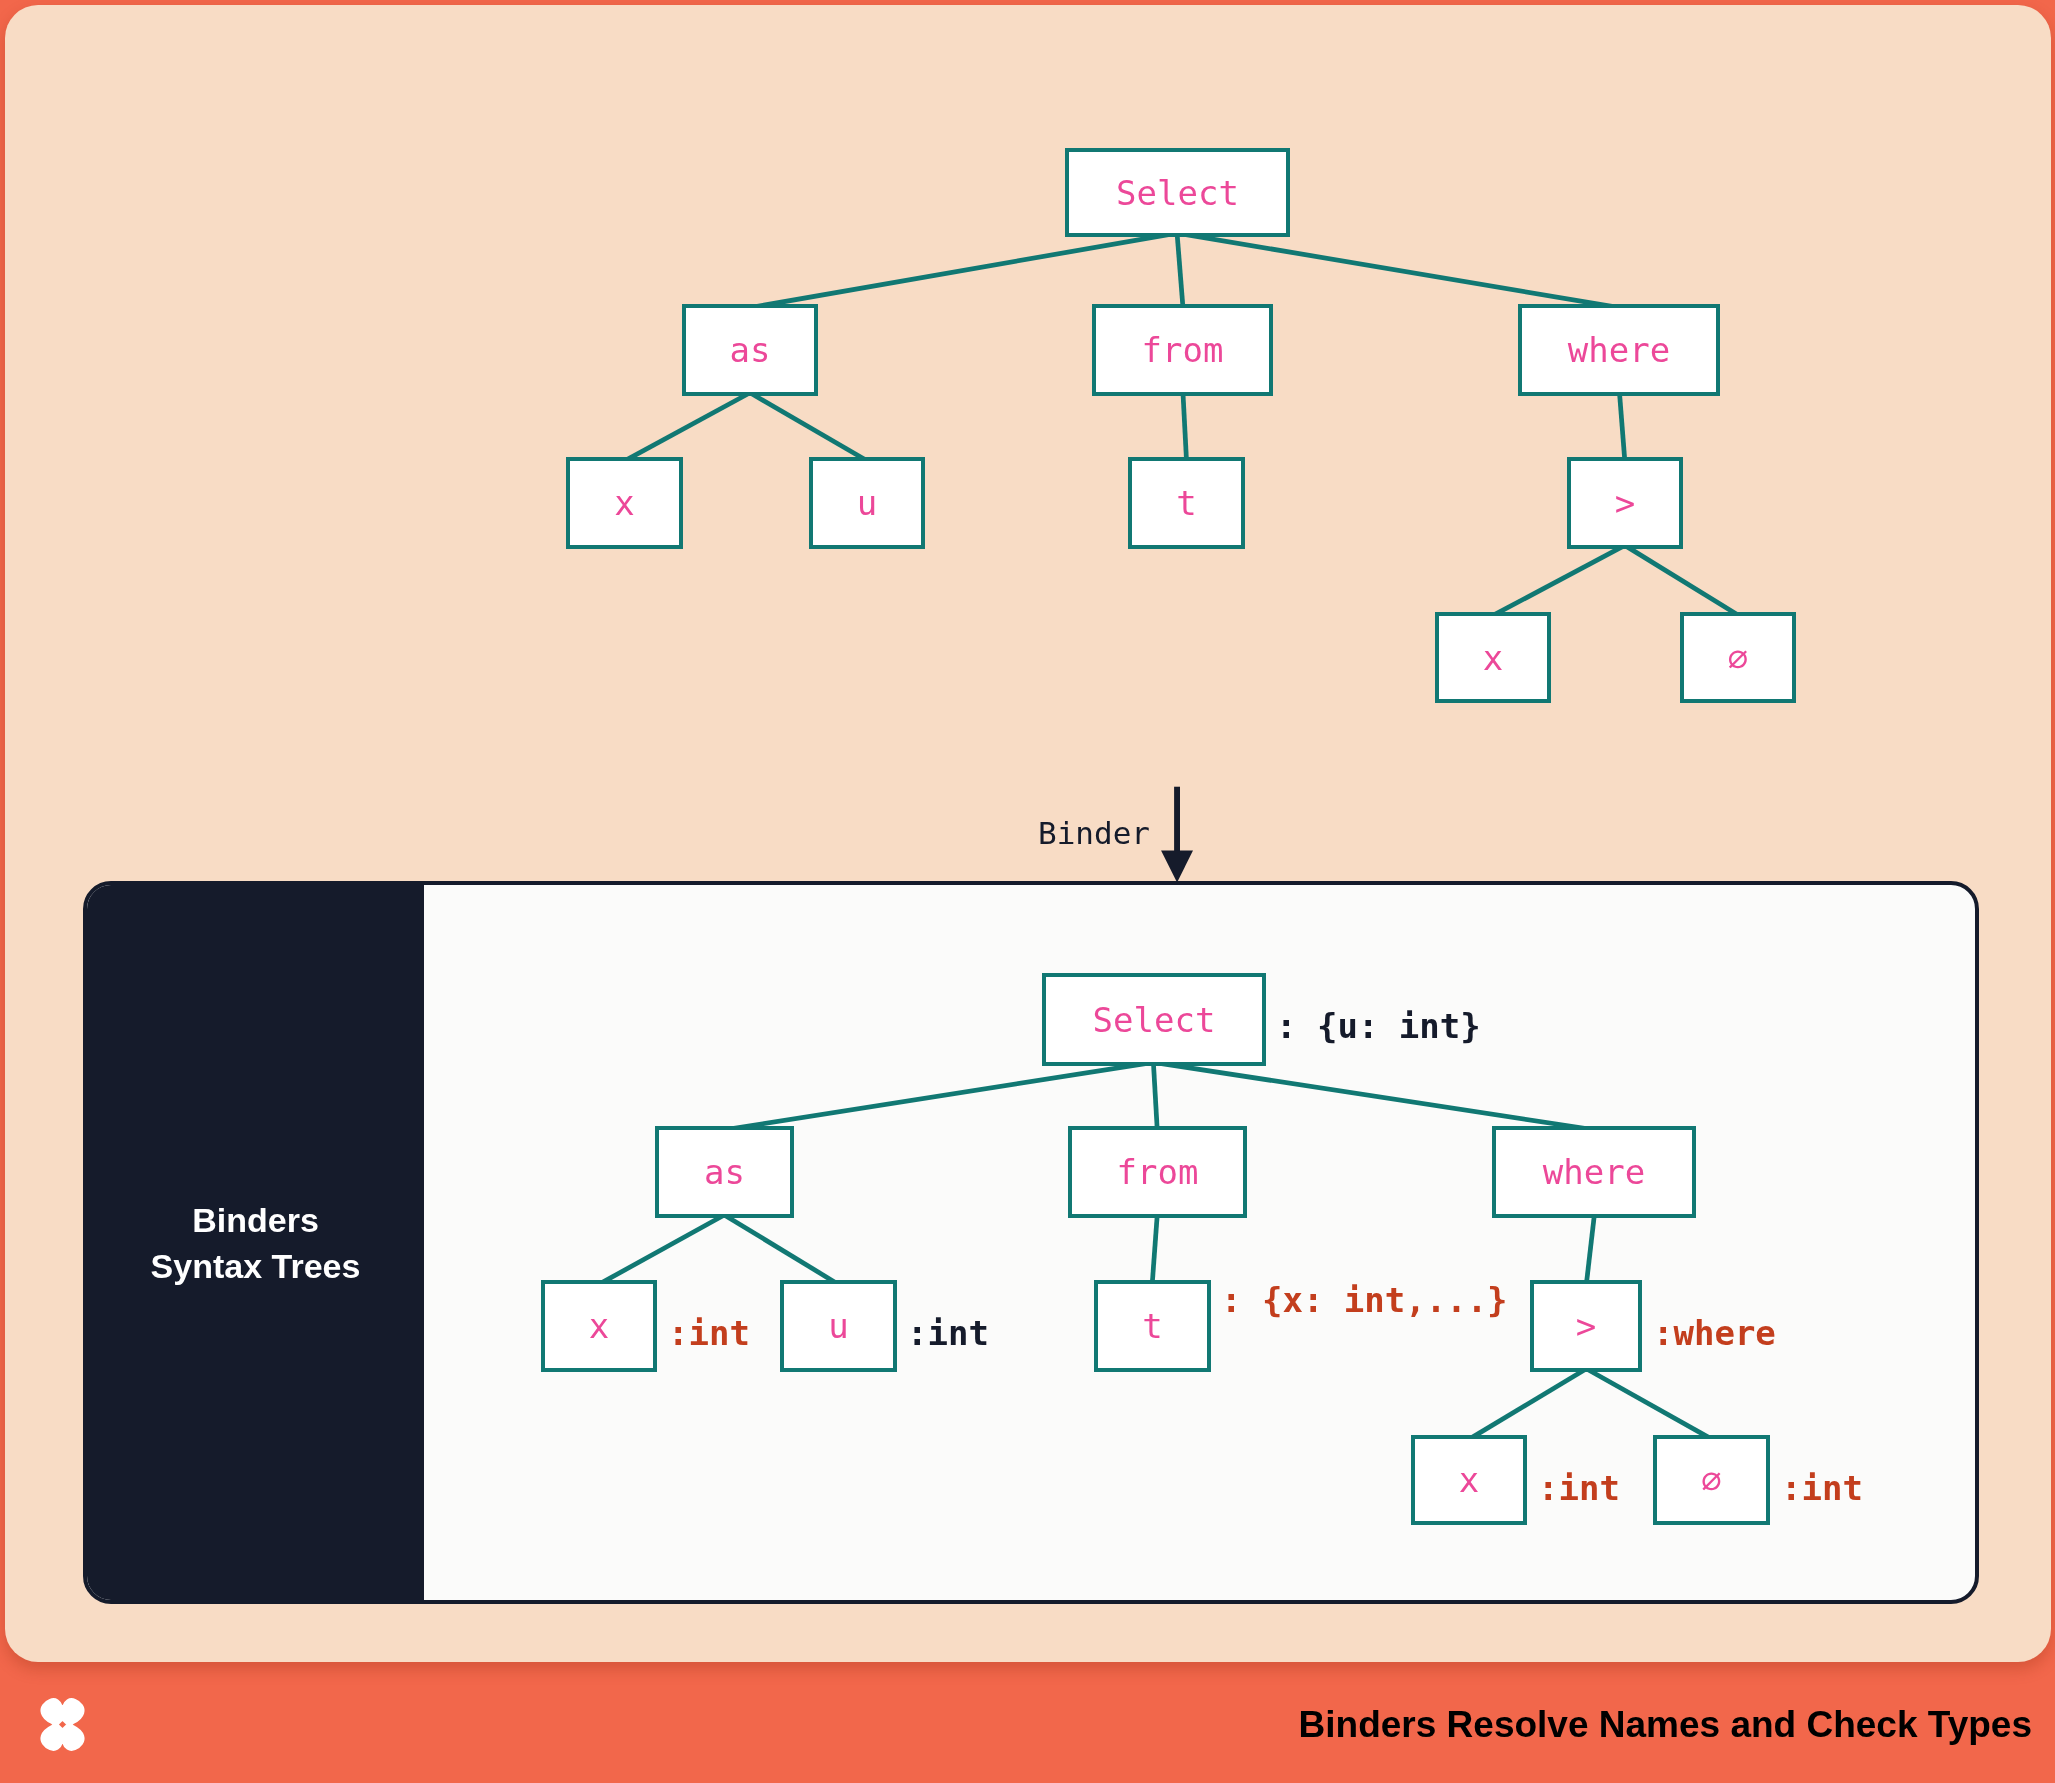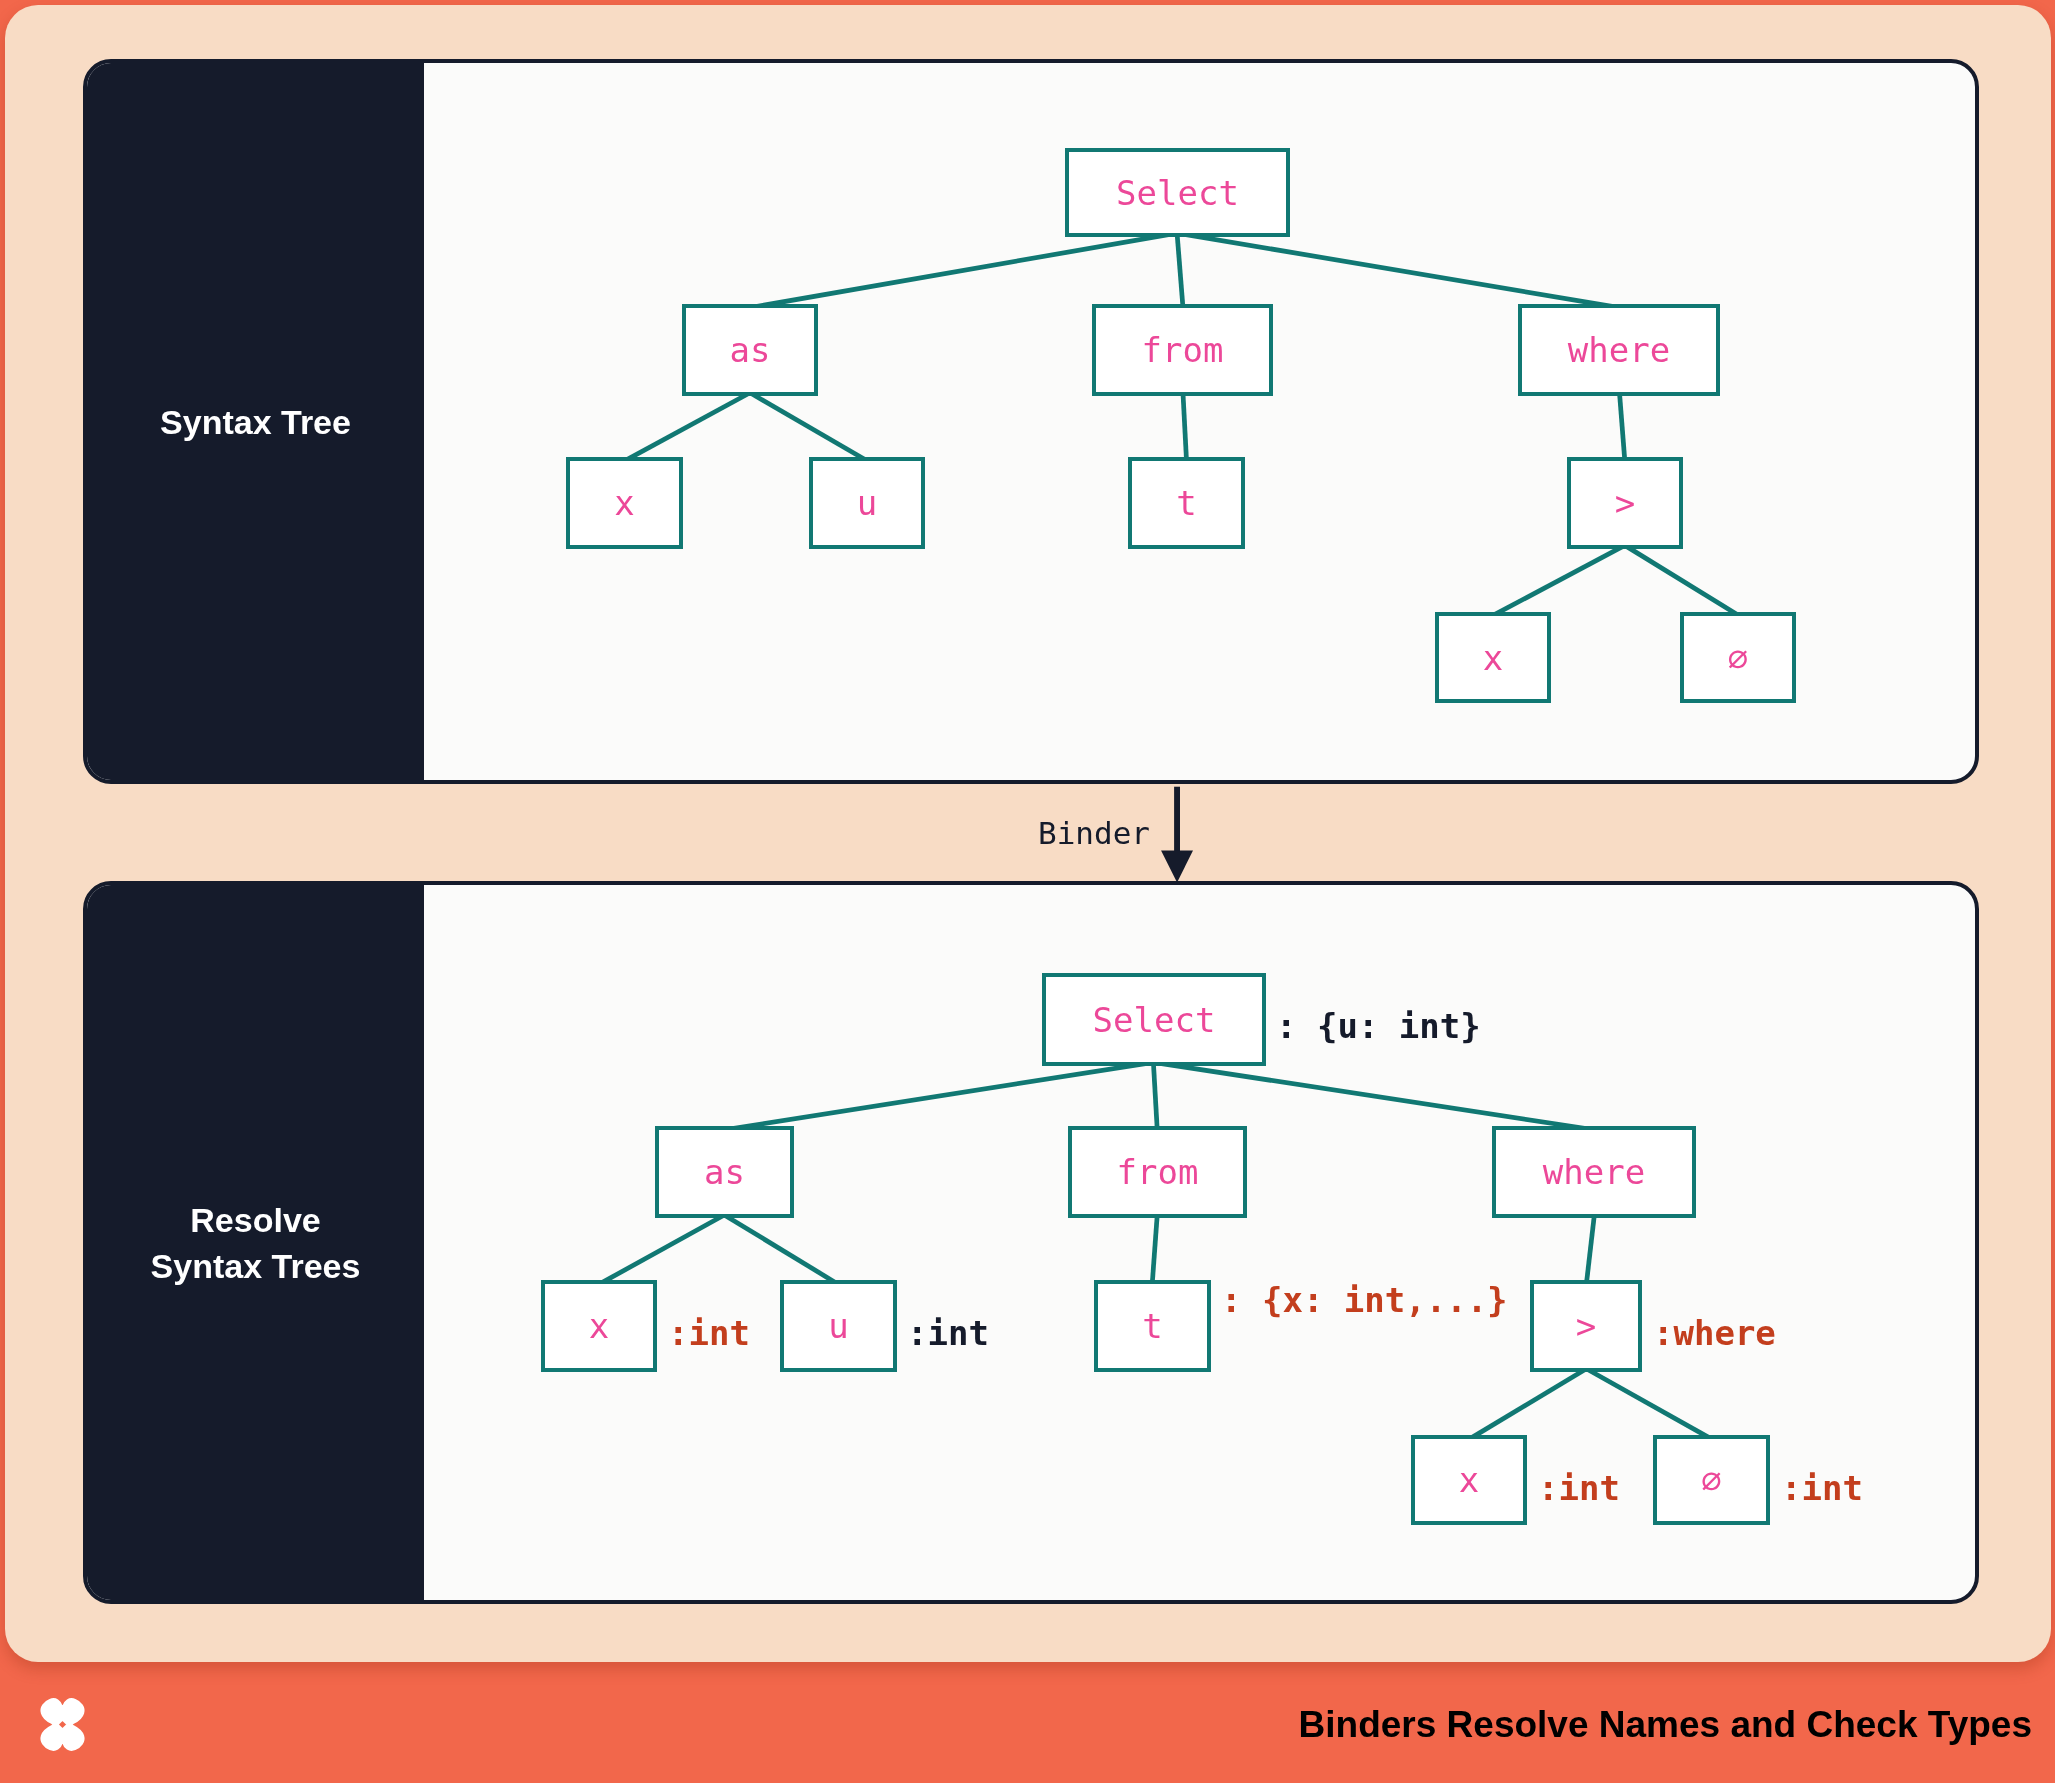--- a/index.html
+++ b/index.html
@@ -29,31 +29,25 @@
                 color:#000000;font-weight:bold;font-size:37px;text-align:right;}
   .logo{position:absolute;left:34px;top:1696px;width:57px;height:57px;}
 </style>
 </head>
 <body>
 
 <div class="canvas">
 
   <div class="peach"></div>
 
-  <div class="panel panel-top">
-    <div class="sidebar"></div>
-    <div class="sidebar-label">
-      <div>Syntax Tree</div>
-    </div>
-  </div>
 
   <div class="panel panel-bottom">
     <div class="sidebar"></div>
     <div class="sidebar-label">
-      <div>Resolve</div>
+      <div>Binders</div>
       <div>Syntax Trees</div>
     </div>
   </div>
 
   <svg id="edge-layer" width="2056" height="1784" viewBox="0 0 3476 3016">
     <g id="edges-group">
         <line x1="1990" y1="394" x2="1268" y2="520" stroke="#117873" stroke-width="8"></line>
         <line x1="1990" y1="394" x2="2000" y2="520" stroke="#117873" stroke-width="8"></line>
         <line x1="1990" y1="394" x2="2738" y2="520" stroke="#117873" stroke-width="8"></line>
         <line x1="1268" y1="664" x2="1056" y2="779" stroke="#117873" stroke-width="8"></line>

